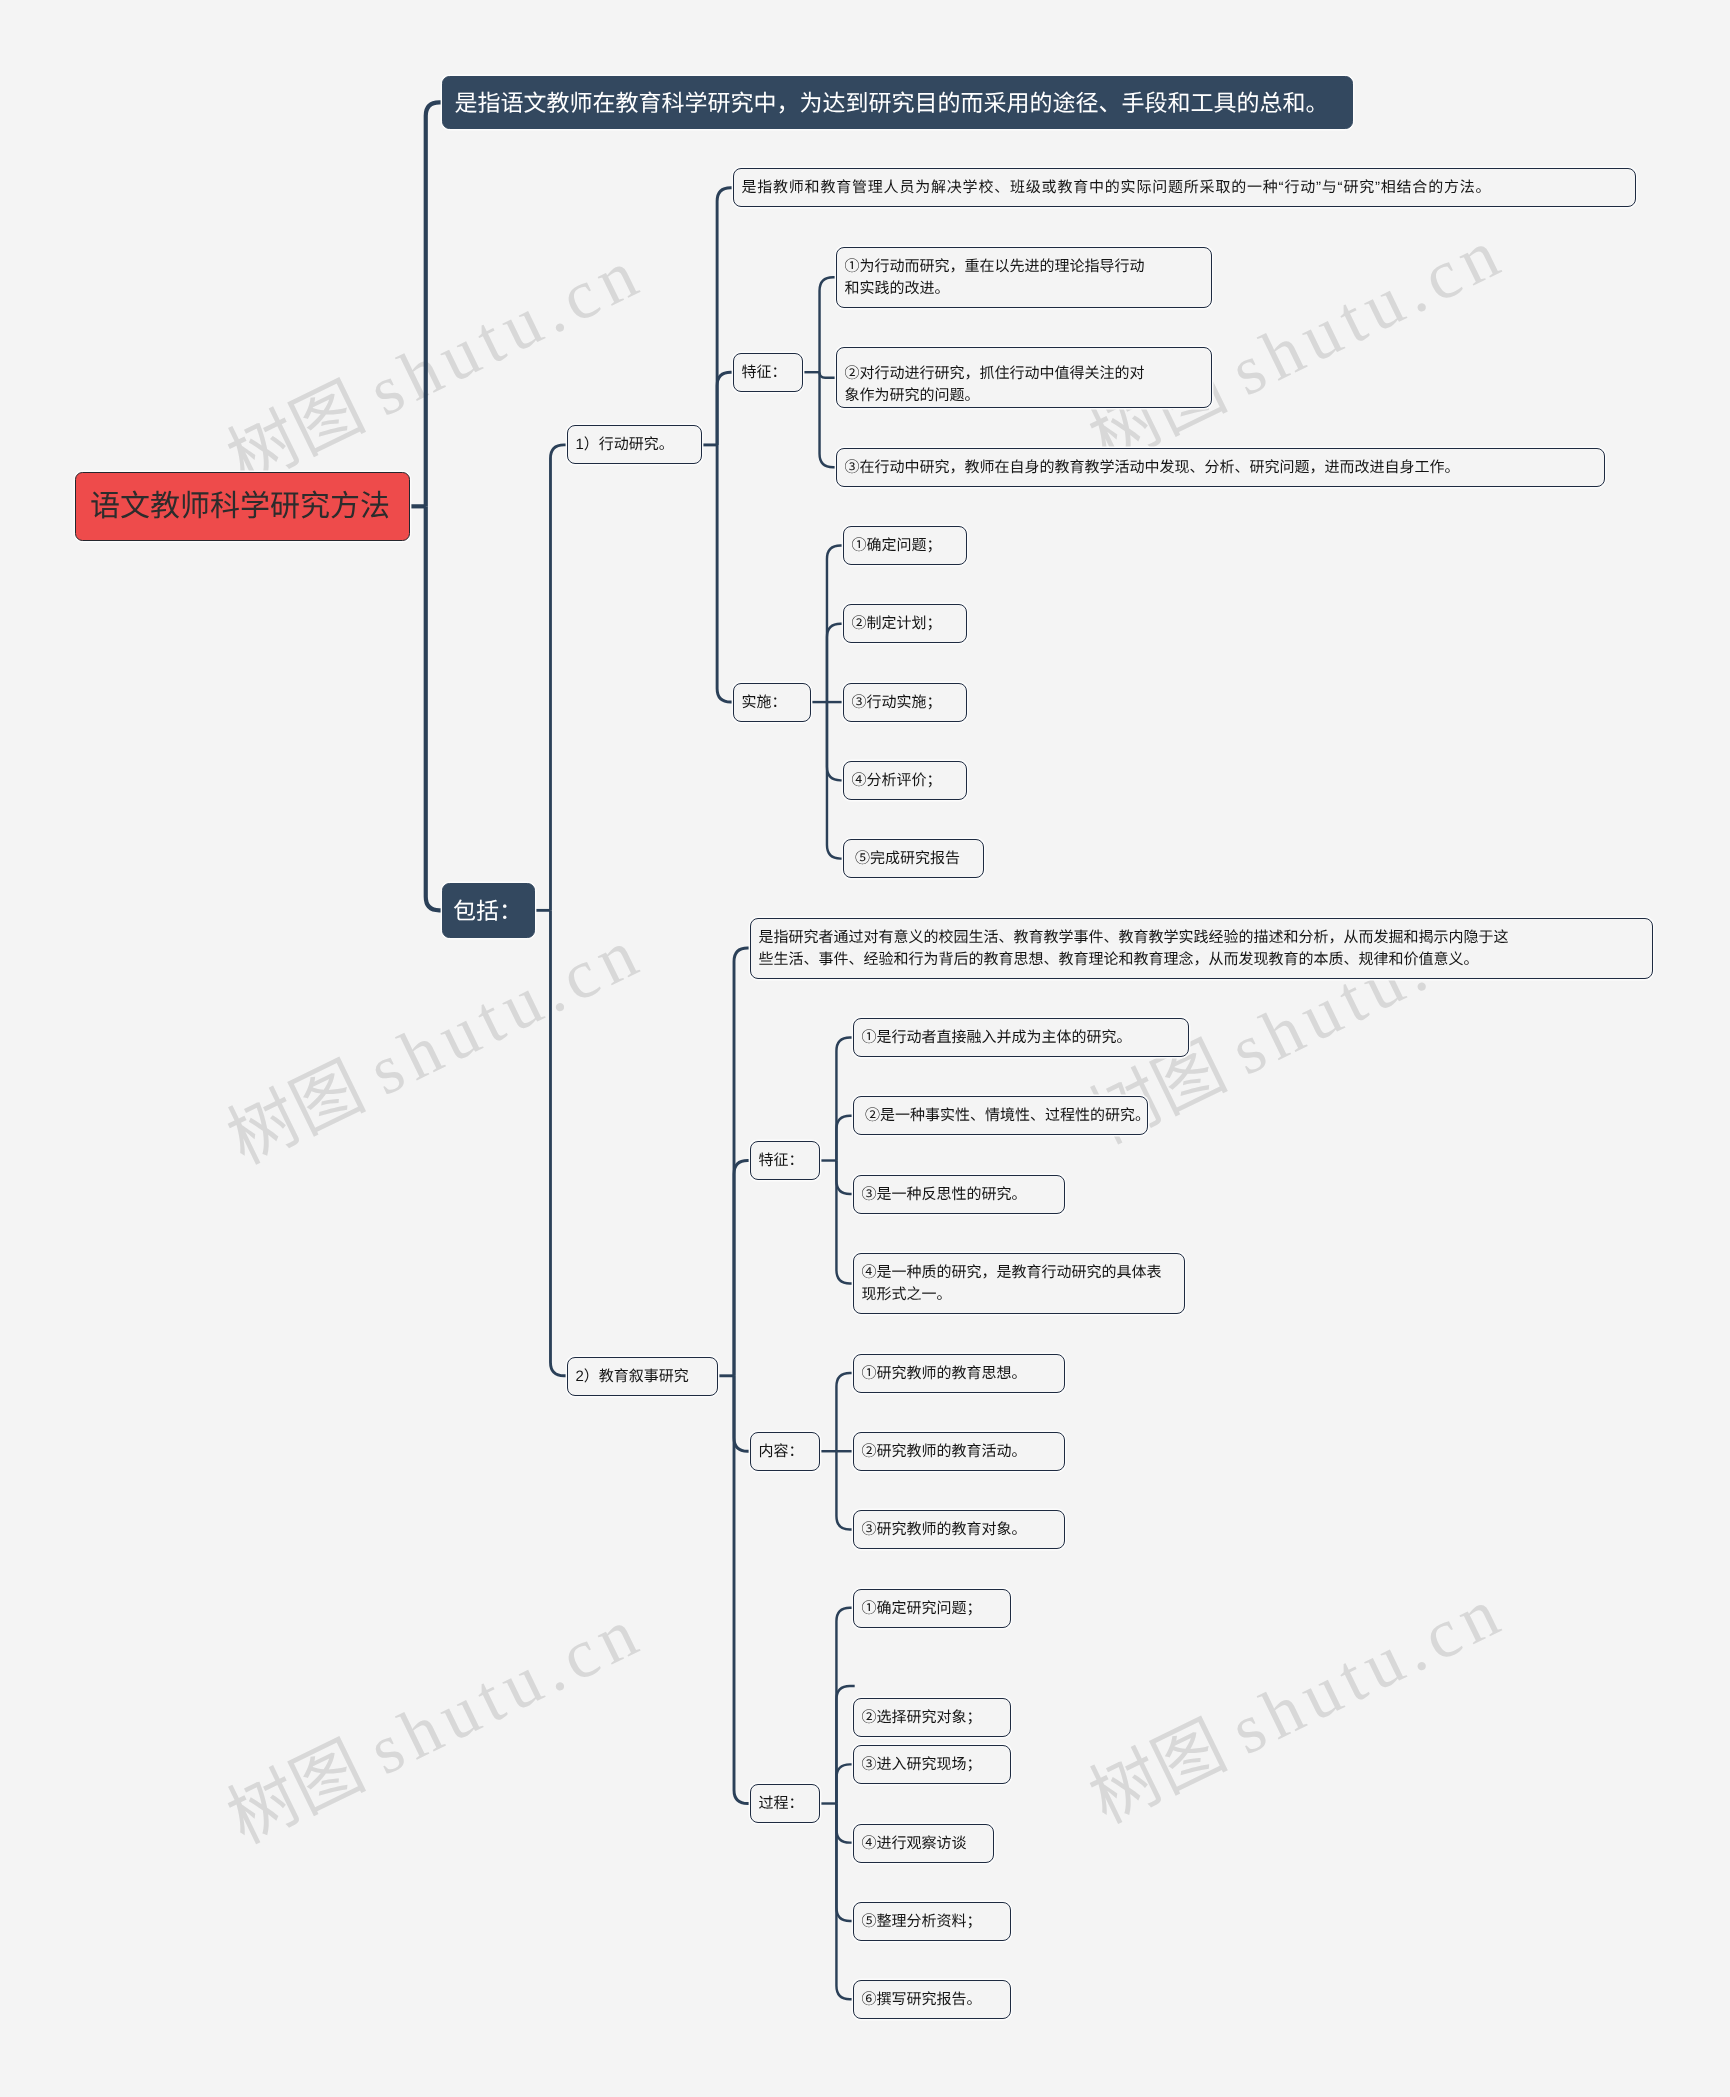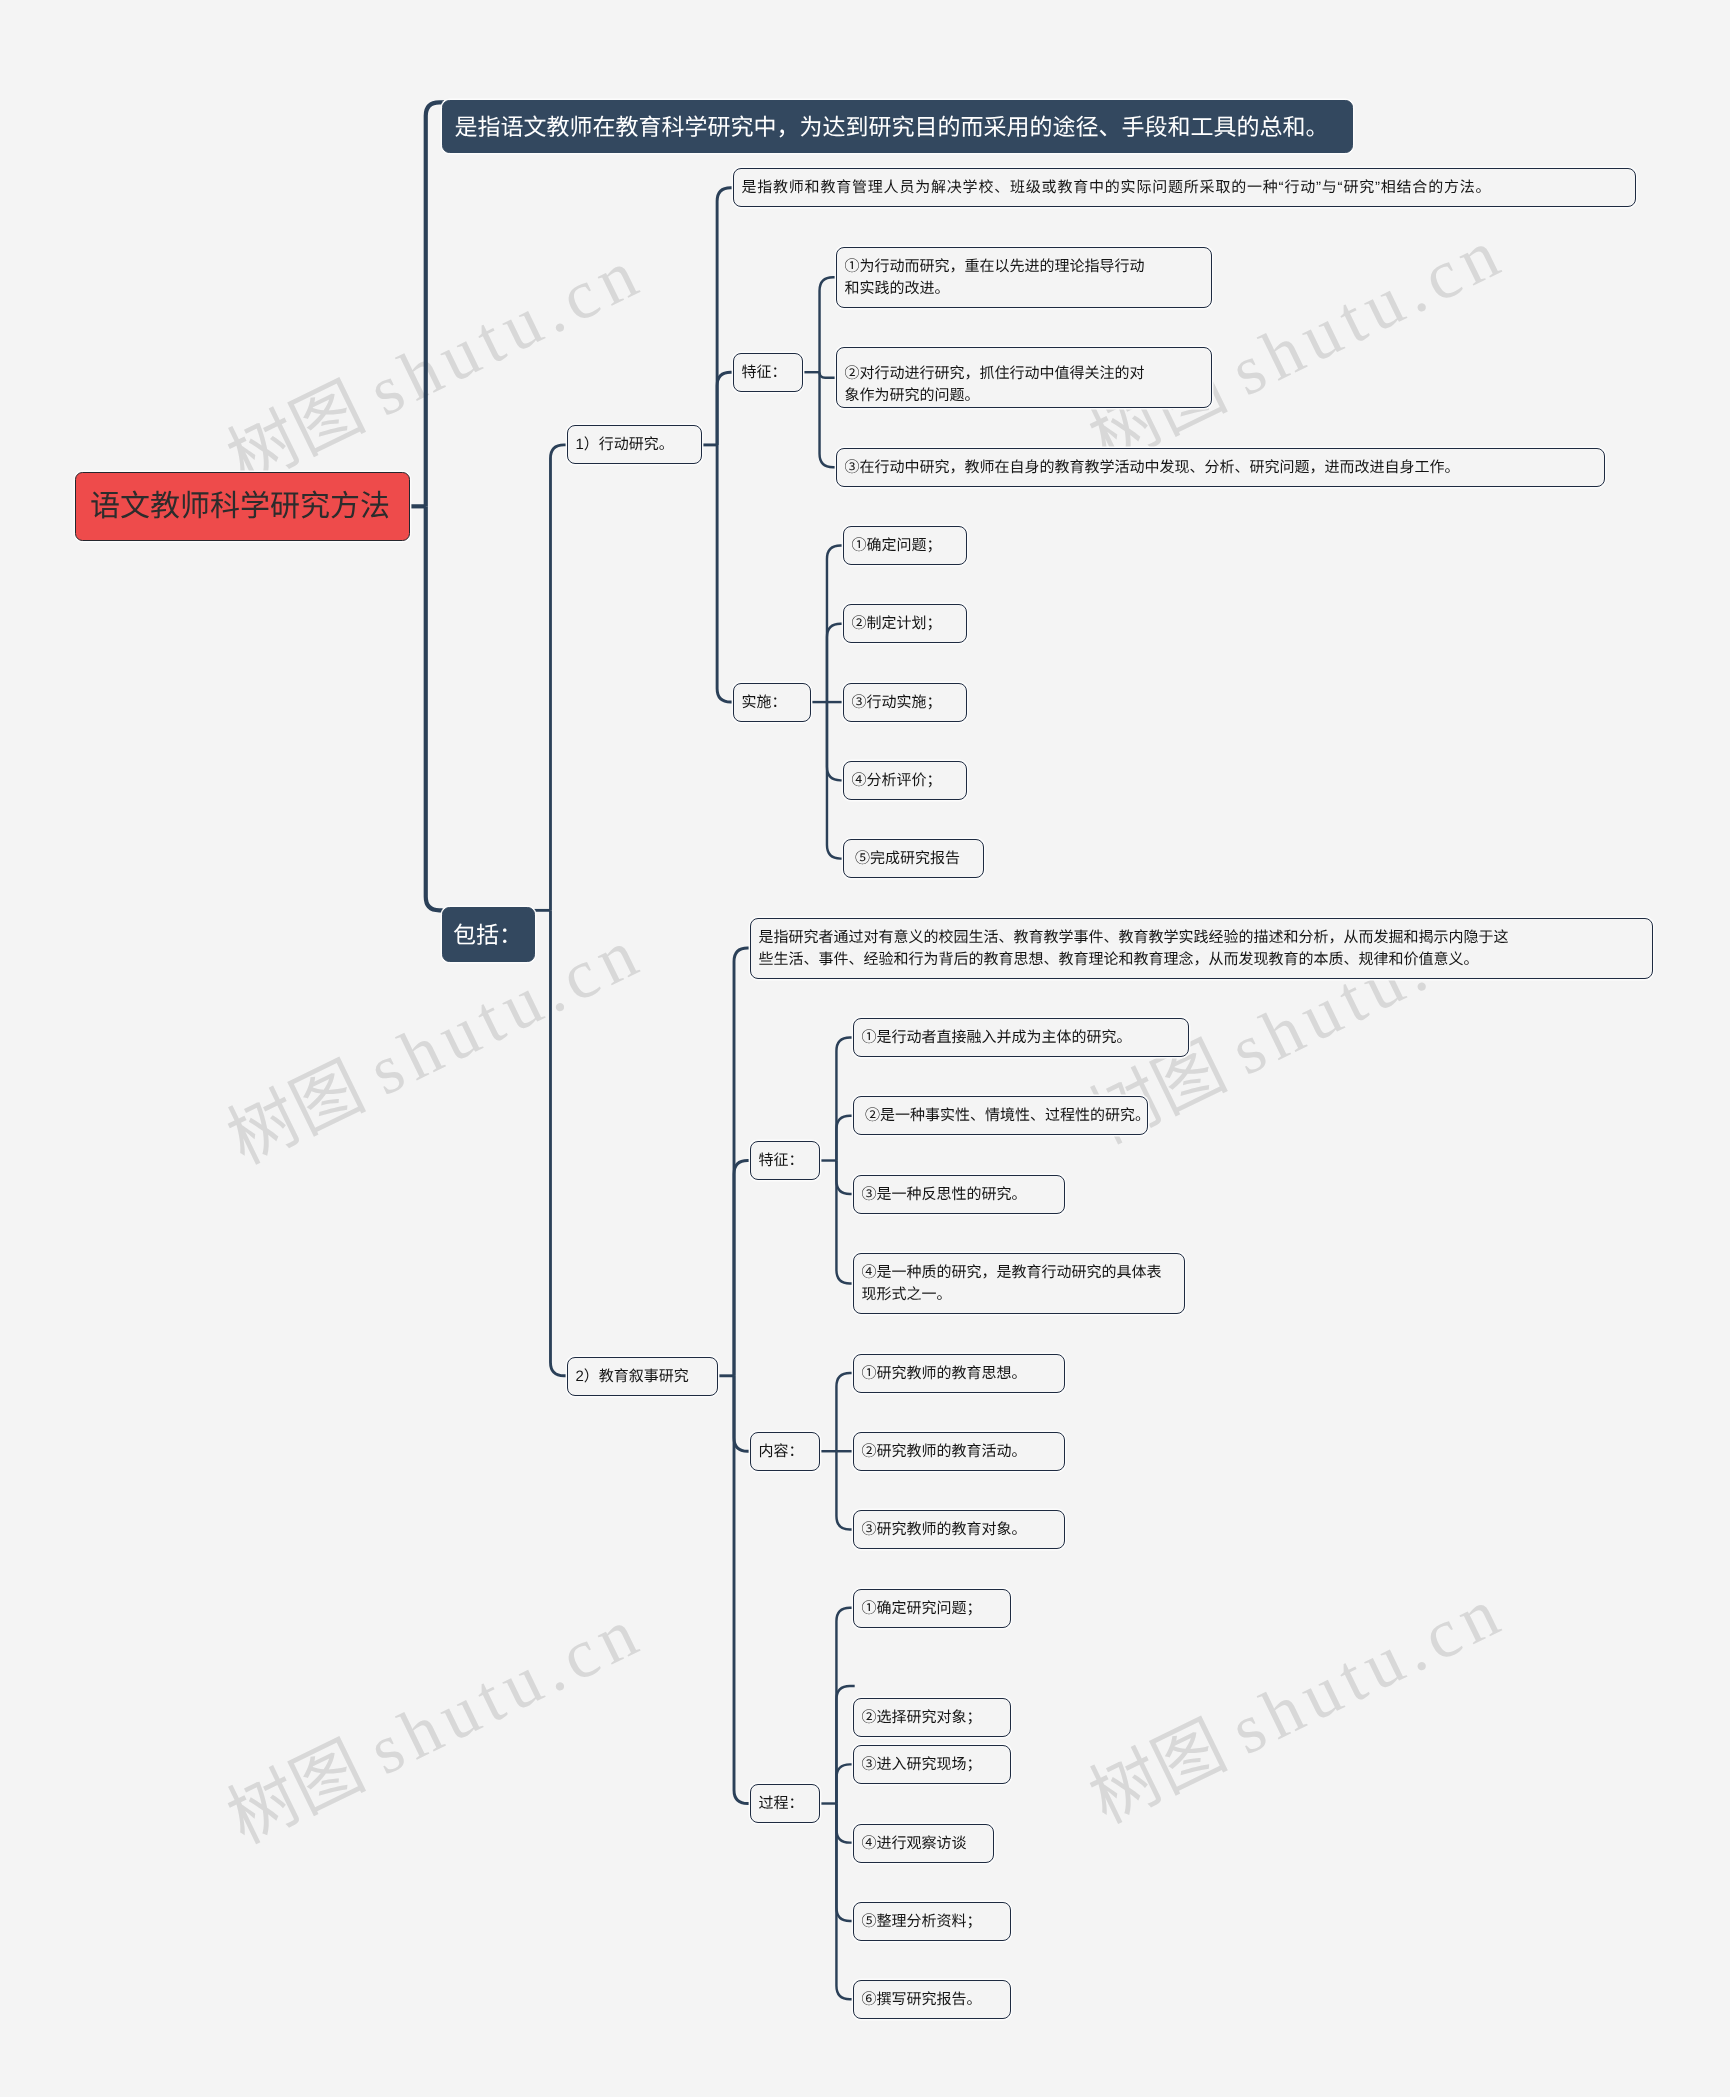--- a/index.html
+++ b/index.html
@@ -26,21 +26,20 @@
   .node .tx{display:block;}
   .n0{
     background:#ee4b4b;border:1.6px solid #25272e;border-radius:7.4px;
     color:#2c2c2c;font-size:27px;
     box-shadow:0 0 0 1.4px #fcfcfc;
   }
   .n1{
     background:#33485f;border:1.5px solid #33485f;border-radius:7.4px;
     color:#ffffff;font-size:24px;
     box-shadow:0 0 0 1.4px #fcfcfc;
-    margin-top:24px;
   }
   .nb{
     background:#f4f4f4;border:1.6px solid #1e2b41;border-radius:8px;
     color:#141414;font-size:15px;
     box-shadow:0 0 0 1.4px #fcfcfc;
   }
 </style>
 </head>
 <body>
 

